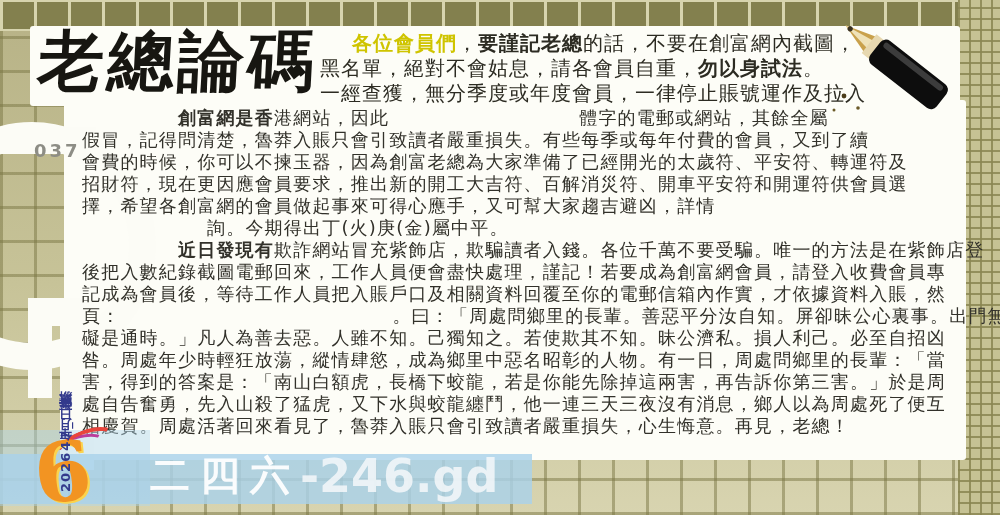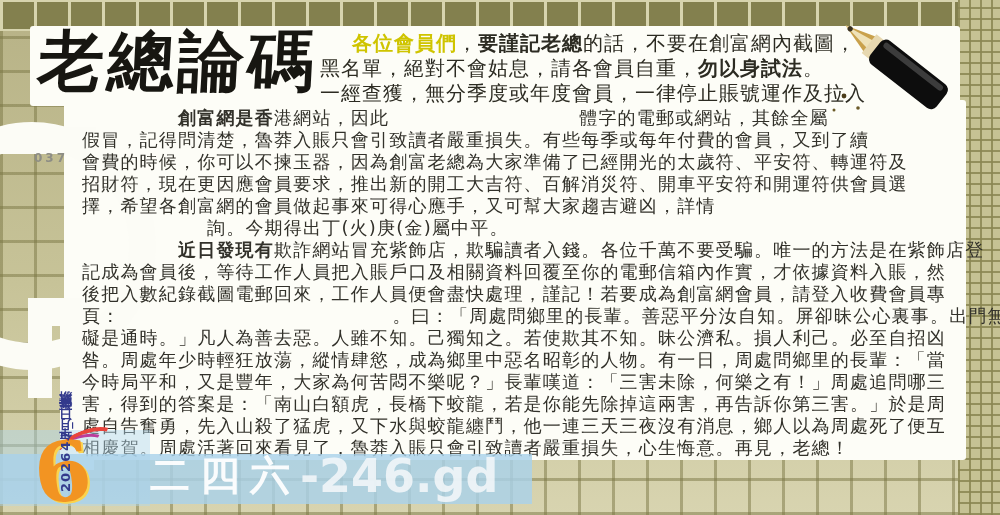--- a/index.html
+++ b/index.html
@@ -33,22 +33,22 @@
   
   .orn{position:absolute;background:#fcfcf6;}
   .orn-arc{left:-92px; top:122px; width:194px; height:194px; background:transparent;
     border:27px solid #fcfcf6; border-radius:50%;}
   .orn-bar-top{left:0; top:127px; width:96px; height:27px;}
   .orn-hook-v{left:60px; top:298px; width:34px; height:172px;}
   .orn-hook-h{left:28px; top:298px; width:66px; height:28px;}
   .orn-hook-s{left:28px; top:326px; width:24px; height:72px;}
 
   .issue-badge{
-    position:absolute; left:34px; top:151px;
-    font-size:12px; font-weight:bold; letter-spacing:3px; color:#8d8d85;
+    position:absolute; left:34px; top:140px;
+    font-size:18px; font-weight:bold; letter-spacing:3px; color:#8d8d85;
   }
 
   .page-title{
     position:absolute; left:38px; top:22px; width:300px;
     font-family:"DejaVu Serif", serif; font-weight:900;
     font-size:66px; line-height:78px; letter-spacing:4px; color:#171611;
     transform:skewX(-3deg); white-space:nowrap;
   }
 
   .warning{
@@ -130,26 +130,25 @@
     </div>
 
   <div class="body-text" id="body-text">
       <div class="tline" style="text-indent: 96px;"><span class="b">創富網是香</span><span>港網站，因此</span><span class="gap" style="width: 190px;"></span><span>體字的電郵或網站，其餘全屬</span></div>
       <div class="tline"><span>假冒，記得問清楚，魯莽入賬只會引致讀者嚴重損失。有些每季或每年付費的會員，又到了續</span></div>
       <div class="tline"><span>會費的時候，你可以不揀玉器，因為創富老總為大家準備了已經開光的太歲符、平安符、轉運符及</span></div>
       <div class="tline"><span>招財符，現在更因應會員要求，推出新的開工大吉符、百解消災符、開車平安符和開運符供會員選</span></div>
       <div class="tline"><span>擇，希望各創富網的會員做起事來可得心應手，又可幫大家趨吉避凶，詳情</span></div>
       <div class="tline"><span class="gap" style="width: 125px;"></span><span>詢。今期得出丁(火)庚(金)屬中平。</span></div>
       <div class="tline" style="text-indent: 96px; text-align: center;"><span class="b">近日發現有</span><span>欺詐網站冒充紫飾店，欺騙讀者入錢。各位千萬不要受騙。唯一的方法是在紫飾店登</span></div>
+      <div class="tline"><span>後把入數紀錄截圖電郵回來，工作人員便會盡快處理，謹記！若要成為創富網會員，請登入收費會員專</span></div>
       <div class="tline"><span>記成為會員後，等待工作人員把入賬戶口及相關資料回覆至你的電郵信箱內作實，才依據資料入賬，然</span></div>
-      <div class="tline"><span>後把入數紀錄截圖電郵回來，工作人員便會盡快處理，謹記！若要成為創富網會員，請登入收費會員專</span></div>
       <div class="tline"><span>頁：</span><span class="gap" style="width: 272px;"></span><span>。曰：「周處問鄉里的長輩。善惡平分汝自知。屏卻昧公心裏事。出門無</span></div>
       <div class="tline"><span>礙是通時。」凡人為善去惡。人雖不知。己獨知之。若使欺其不知。昧公濟私。損人利己。必至自招凶</span></div>
       <div class="tline"><span>咎。周處年少時輕狂放蕩，縱情肆慾，成為鄉里中惡名昭彰的人物。有一日，周處問鄉里的長輩：「當</span></div>
-      <div class="tline"><span>今時局平和，又是豐年，大家為何苦悶不樂呢？」長輩嘆道：「三害未除，何樂之有！」周處追問哪三</span></div>
       <div class="tline"><span>害，得到的答案是：「南山白額虎，長橋下蛟龍，若是你能先除掉這兩害，再告訴你第三害。」於是周</span></div>
       <div class="tline"><span>處自告奮勇，先入山殺了猛虎，又下水與蛟龍纏鬥，他一連三天三夜沒有消息，鄉人以為周處死了便互</span></div>
       <div class="tline"><span>相慶賀。周處活著回來看見了，魯莽入賬只會引致讀者嚴重損失，心生悔意。再見，老總！</span></div>
     </div>
 
   <div class="pen">
     <svg width="150" height="100" viewBox="0 0 150 100">
       <g transform="rotate(38 75 50)">
         <polygon points="8,48 40,38 40,58" fill="#c9a14c"></polygon>
         <polygon points="8,48 40,43 40,53" fill="#efe2b8"></polygon>

